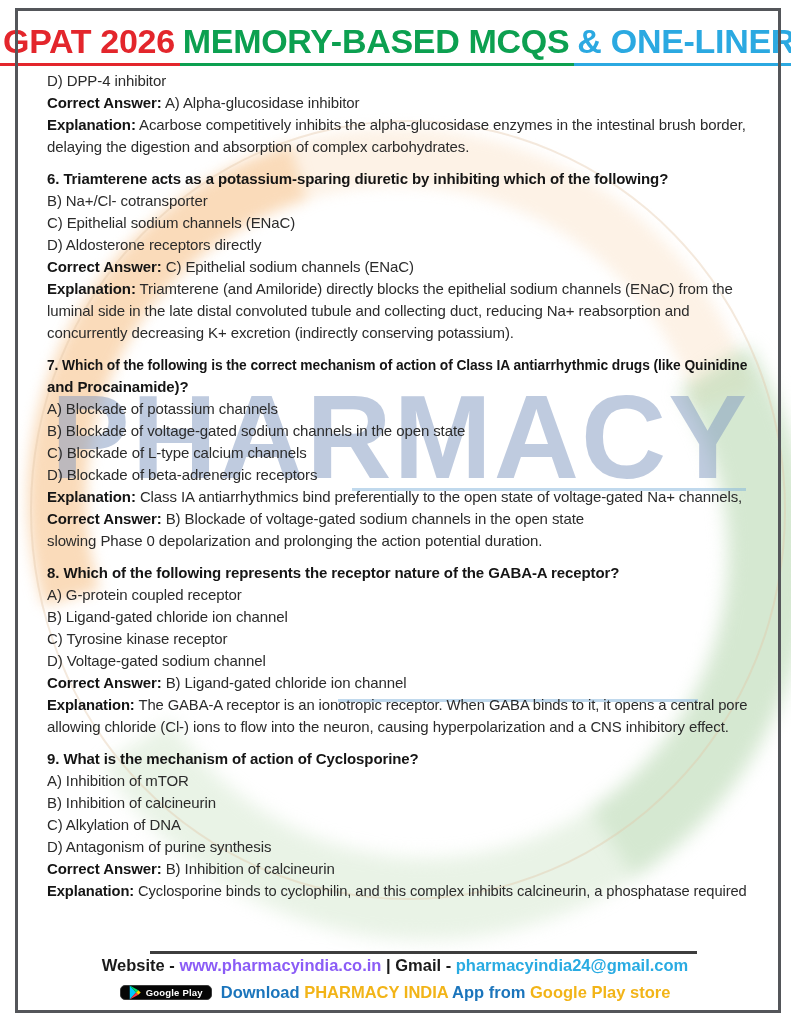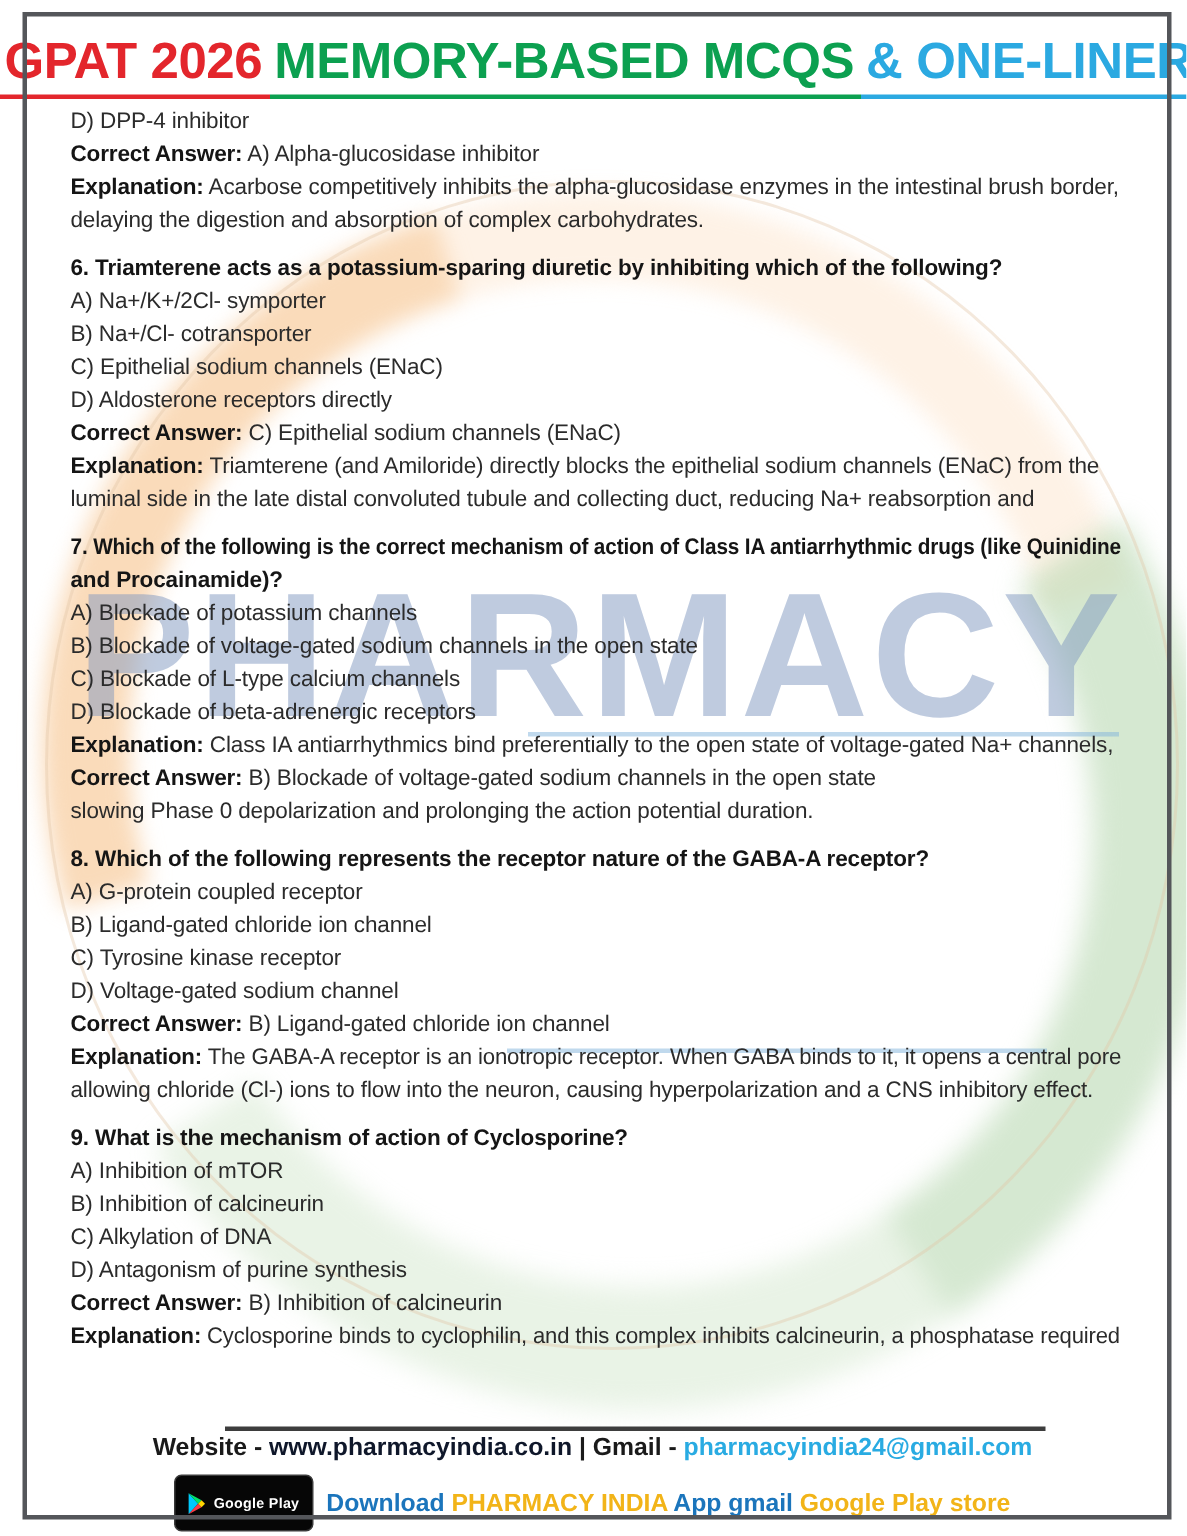--- a/index.html
+++ b/index.html
@@ -38,21 +38,21 @@
   .line { height:22px; line-height:22px; font-size:15px; letter-spacing:-0.1px; white-space:nowrap; color:#2b2b2b; }
   .line b { color:#151515; }
 
   
   .sep { position:absolute; left:150px; top:951px; width:547px; height:2.5px; background:#3d3d3d; z-index:1; }
   .f1 { position:absolute; top:956px; left:65px; width:660px; text-align:center; font-size:16.5px; font-weight:bold;
     white-space:nowrap; z-index:1; }
   .f2 { position:absolute; top:983px; left:65px; width:660px; display:flex; align-items:center; justify-content:center;
     gap:9px; font-size:16.5px; font-weight:bold; white-space:nowrap; z-index:1; }
   .gp-badge { display:inline-flex; align-items:center; gap:4px; background:#060606; border:1px solid #3a3a3a;
-    border-radius:5px; padding:4px 8px; height:38px; }
+    border-radius:5px; padding:4px 8px; height:15px; }
   .gp-text { color:#ffffff; font-size:9.5px; font-weight:bold; letter-spacing:0.2px; }
 </style>
 </head>
 <body>
 
 <div class="page">
 
   <div class="wm">
     <div class="wm-orange"></div>
     <div class="wm-green"></div>
@@ -68,27 +68,27 @@
 
   <div class="content" id="content">
       <div class="block">
         <div class="line fit">D) DPP-4 inhibitor</div>
         <div class="line fit"><b>Correct Answer:</b> A) Alpha-glucosidase inhibitor</div>
         <div class="line fit"><b>Explanation:</b> Acarbose competitively inhibits the alpha-glucosidase enzymes in the intestinal brush border,</div>
         <div class="line fit">delaying the digestion and absorption of complex carbohydrates.</div>
       </div>
       <div class="block">
         <div class="line fit"><b>6. Triamterene acts as a potassium-sparing diuretic by inhibiting which of the following?</b></div>
-        <div class="line fit">A) Na+/K+/2Cl- symporter</div>
         <div class="line fit">B) Na+/Cl- cotransporter</div>
         <div class="line fit">C) Epithelial sodium channels (ENaC)</div>
         <div class="line fit">D) Aldosterone receptors directly</div>
         <div class="line fit"><b>Correct Answer:</b> C) Epithelial sodium channels (ENaC)</div>
         <div class="line fit"><b>Explanation:</b> Triamterene (and Amiloride) directly blocks the epithelial sodium channels (ENaC) from the</div>
         <div class="line fit">luminal side in the late distal convoluted tubule and collecting duct, reducing Na+ reabsorption and</div>
+        <div class="line fit">concurrently decreasing K+ excretion (indirectly conserving potassium).</div>
       </div>
       <div class="block">
         <div class="line fit" style="transform: scaleX(0.921053); transform-origin: left center;"><b>7. Which of the following is the correct mechanism of action of Class IA antiarrhythmic drugs (like Quinidine</b></div>
         <div class="line fit"><b>and Procainamide)?</b></div>
         <div class="line fit">A) Blockade of potassium channels</div>
         <div class="line fit">B) Blockade of voltage-gated sodium channels in the open state</div>
         <div class="line fit">C) Blockade of L-type calcium channels</div>
         <div class="line fit">D) Blockade of beta-adrenergic receptors</div>
         <div class="line fit"><b>Explanation:</b> Class IA antiarrhythmics bind preferentially to the open state of voltage-gated Na+ channels,</div>
         <div class="line fit"><b>Correct Answer:</b> B) Blockade of voltage-gated sodium channels in the open state</div>
@@ -109,27 +109,27 @@
         <div class="line fit">A) Inhibition of mTOR</div>
         <div class="line fit">B) Inhibition of calcineurin</div>
         <div class="line fit">C) Alkylation of DNA</div>
         <div class="line fit">D) Antagonism of purine synthesis</div>
         <div class="line fit"><b>Correct Answer:</b> B) Inhibition of calcineurin</div>
         <div class="line fit" style="transform: scaleX(0.980392); transform-origin: left center;"><b>Explanation:</b> Cyclosporine binds to cyclophilin, and this complex inhibits calcineurin, a phosphatase required</div>
       </div>
     </div>
 
   <div class="sep"></div>
-  <div class="f1" id="fline1"><span style="color: rgb(26, 26, 26);">Website - </span><span style="color: #0f172a;">www.pharmacyindia.co.in</span><span style="color: rgb(26, 26, 26);"> | Gmail - </span><span style="color: rgb(41, 171, 226);"> pharmacyindia24@gmail.com</span></div>
+  <div class="f1" id="fline1"><span style="color: rgb(26, 26, 26);">Website - </span><span style="color: #8b5cf6;">www.pharmacyindia.co.in</span><span style="color: rgb(26, 26, 26);"> | Gmail - </span><span style="color: rgb(41, 171, 226);"> pharmacyindia24@gmail.com</span></div>
   <div class="f2">
     <span class="gp-badge">
       <svg width="13" height="15" viewBox="0 0 22 26">
         <polygon points="1,1 1,25 12,13" fill="#00C9FD"></polygon>
         <polygon points="1,1 16,9 12,13" fill="#00E26B"></polygon>
         <polygon points="1,25 16,17 12,13" fill="#FF3A44"></polygon>
         <polygon points="16,9 20,13 16,17 12,13" fill="#FFD500"></polygon>
       </svg>
       <span class="gp-text">Google Play</span>
     </span>
-    <span id="fline2text"><span style="color: rgb(27, 117, 188);">Download </span><span style="color: rgb(242, 180, 24);">PHARMACY INDIA</span><span style="color: rgb(27, 117, 188);"> App gmail </span><span style="color: rgb(242, 180, 24);">Google Play store</span></span>
+    <span id="fline2text"><span style="color: rgb(27, 117, 188);">Download </span><span style="color: rgb(242, 180, 24);">PHARMACY INDIA</span><span style="color: rgb(27, 117, 188);"> App from </span><span style="color: rgb(242, 180, 24);">Google Play store</span></span>
   </div>
 
 </div>
 
 </body></html>

